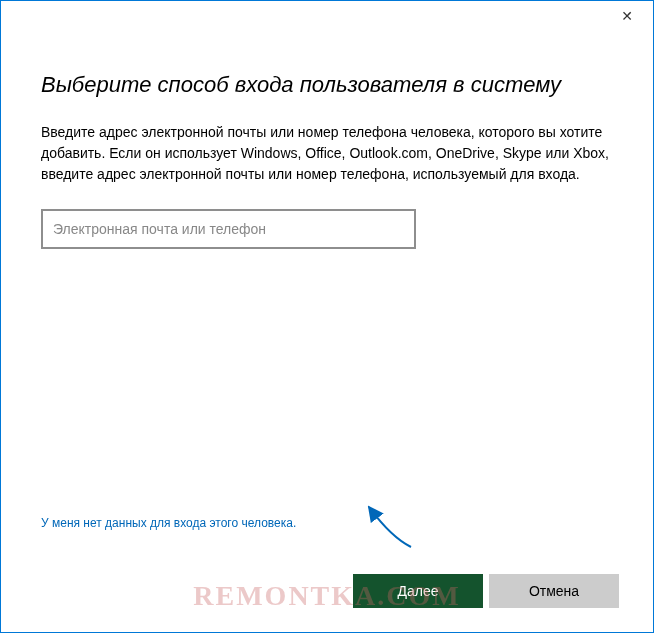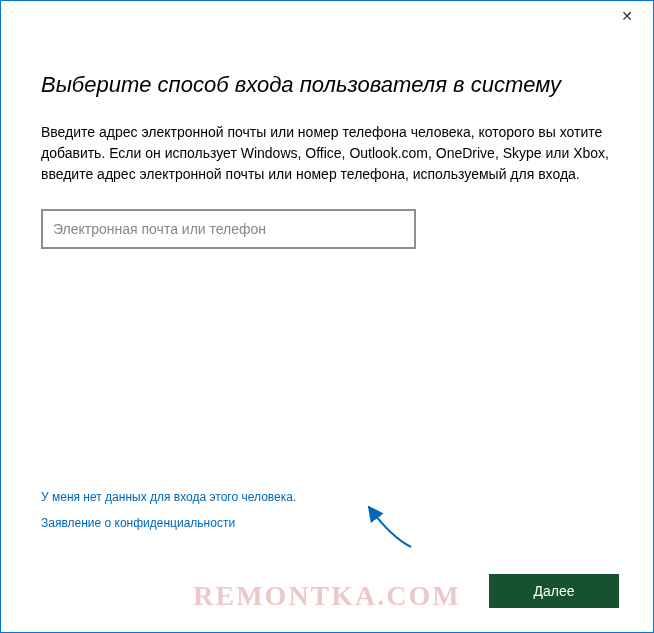--- a/index.html
+++ b/index.html
@@ -128,29 +128,29 @@
 </div>
 
 <div class="content">
   <h1 class="heading">Выберите способ входа пользователя в систему</h1>
   <p class="description">Введите адрес электронной почты или номер телефона человека, которого вы хотите добавить. Если он использует Windows, Office, Outlook.com, OneDrive, Skype или Xbox, введите адрес электронной почты или номер телефона, используемый для входа.</p>
   <input type="text" class="text-input" placeholder="Электронная почта или телефон" style="">
 </div>
 
 <div class="links">
   <a class="link">У меня нет данных для входа этого человека.</a>
-  <a class="link">Заявление о конфиденциальности</a>
 </div>
 
 <svg class="arrow-annotation" width="60" height="50" viewBox="0 0 60 50">
   <defs>
     <marker id="arrowhead" markerWidth="8" markerHeight="8" refX="7" refY="4" orient="auto">
       <polygon points="0 0, 8 4, 0 8" fill="#0067b8"></polygon>
     </marker>
   </defs>
   <path d="M 50 45 Q 30 35 8 5" stroke="#0067b8" stroke-width="2" fill="none" marker-end="url(#arrowhead)"></path>
 </svg>
 
 <div class="footer">
   <button class="btn btn-primary">Далее</button>
+  <button class="btn btn-secondary">Отмена</button>
 </div>
 
 <div class="watermark">REMONTKA.COM</div>
 
 </body></html>

